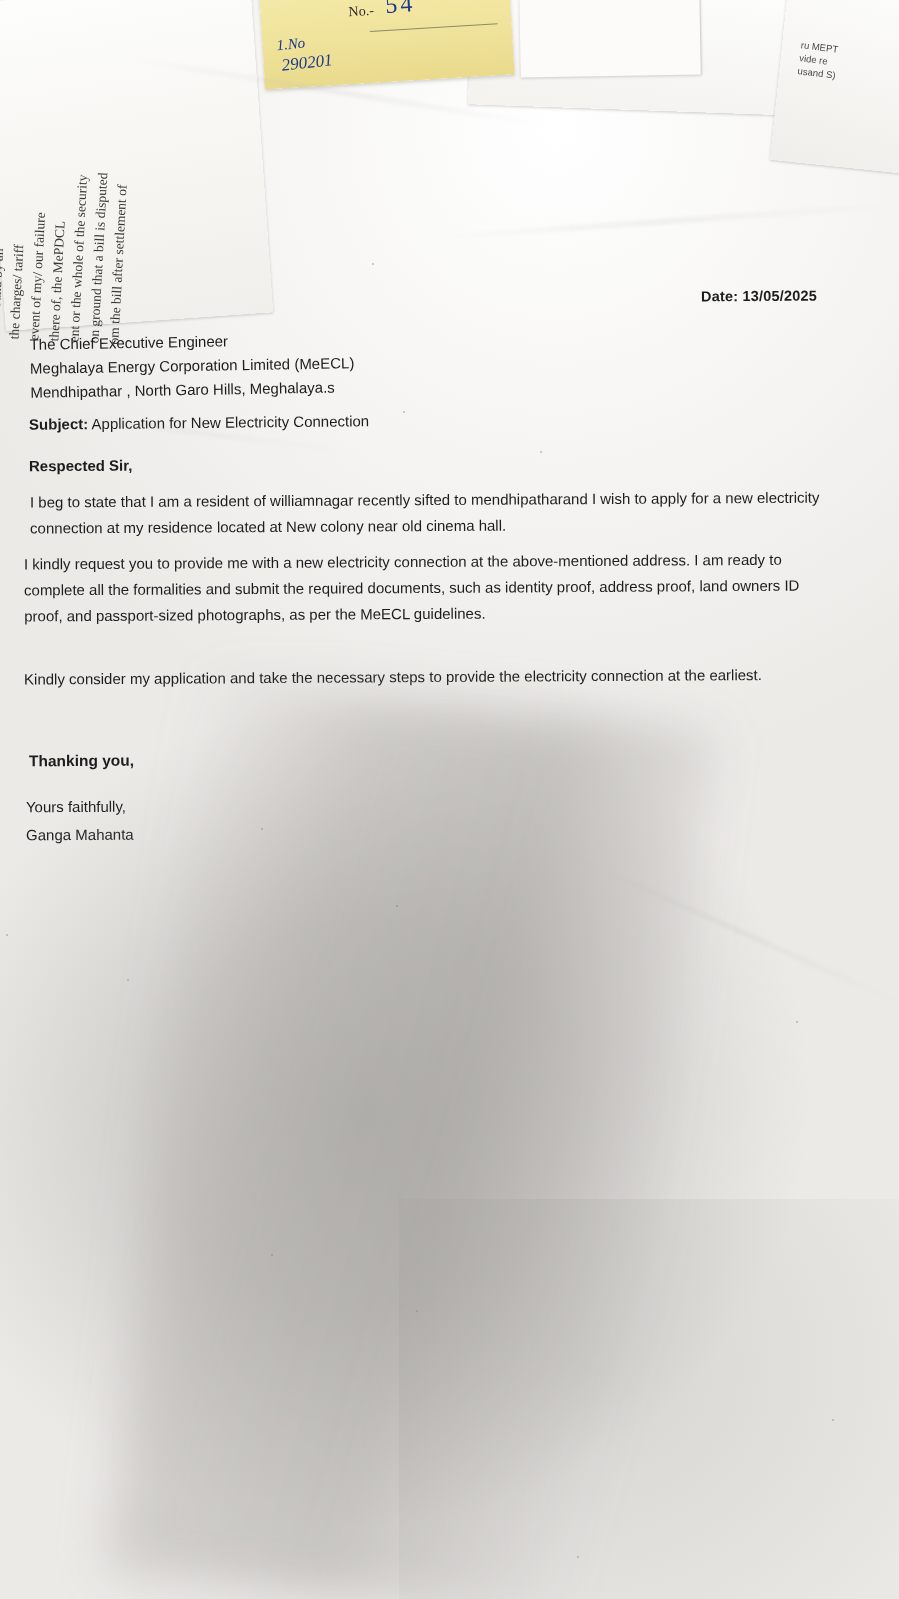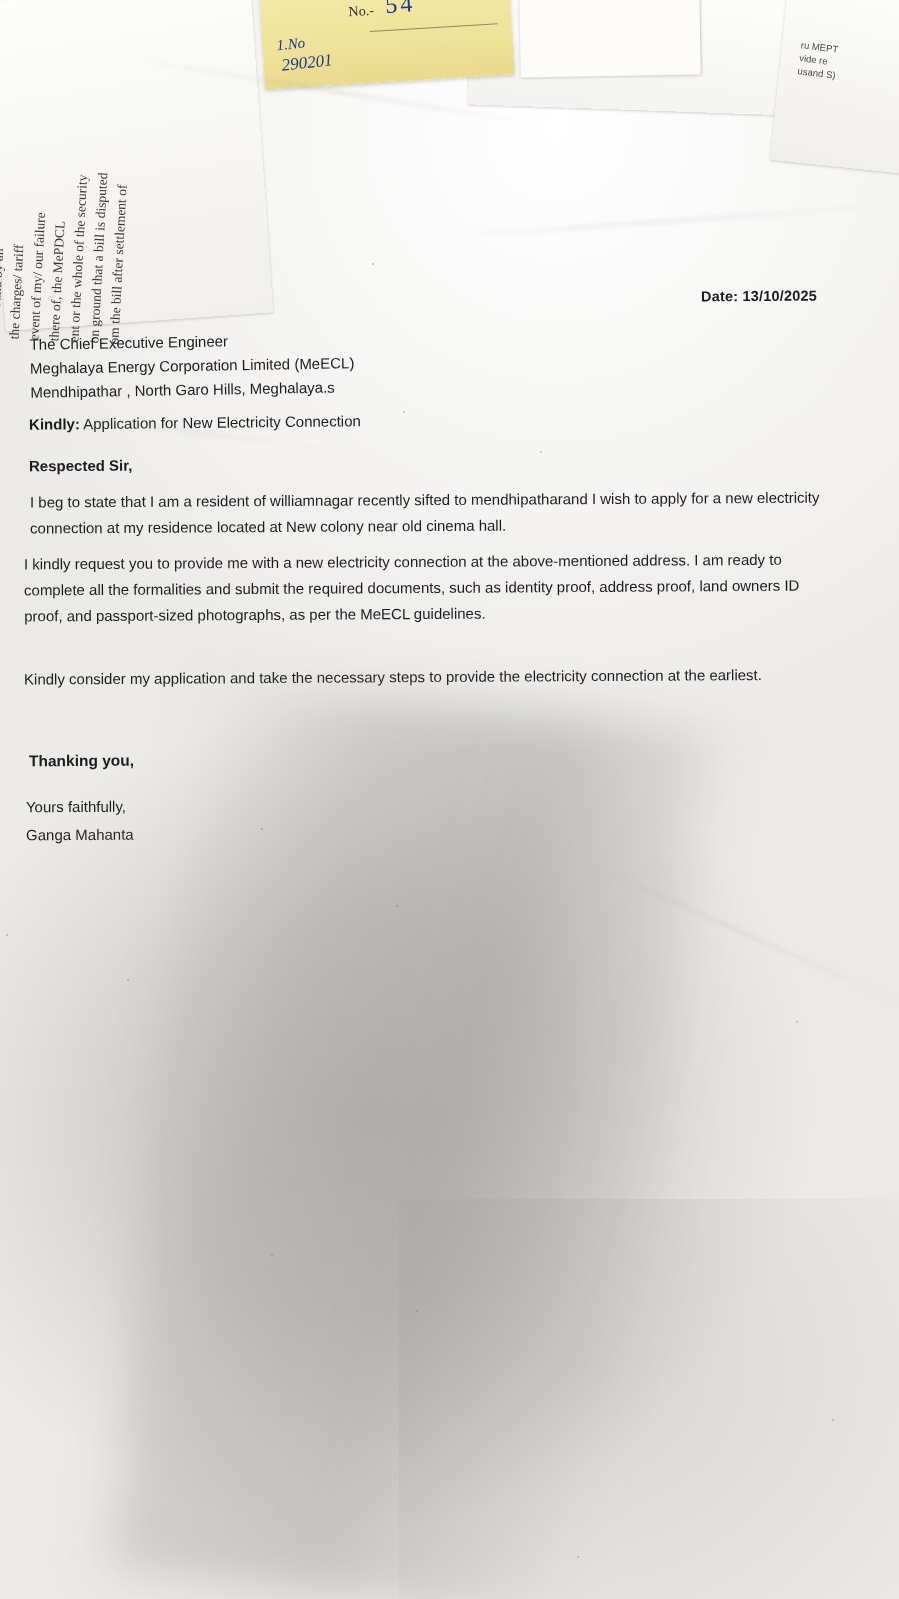--- a/index.html
+++ b/index.html
@@ -287,30 +287,30 @@
     <span class="rule"></span>
   </div>
 
   <div class="right-print">
     <div>ru  MEPT</div>
     <div>vide re</div>
     <div>usand  S)</div>
   </div>
 
   <div class="letter">
-    <div class="date">Date: 13/10/2025</div>
+    <div class="date">Date: 13/05/2025</div>
 
     <div class="addr">
       <div>The Chief Executive Engineer</div>
       <div>Meghalaya Energy Corporation Limited (MeECL)</div>
       <div>Mendhipathar , North Garo Hills, Meghalaya.s</div>
     </div>
 
     <div class="subject">
-      <b>Kindly:</b><span> Application for New Electricity Connection</span>
+      <b>Subject:</b><span> Application for New Electricity Connection</span>
     </div>
 
     <div class="salutation">Respected Sir,</div>
 
     <div class="para p1">I beg to state that I am a resident of williamnagar recently sifted to mendhipatharand I wish to apply for a new electricity connection at my residence located at New colony near old cinema hall.</div>
     <div class="para p2">I kindly request you to provide me with a new electricity connection at the above-mentioned address. I am ready to complete all the formalities and submit the required documents, such as identity proof, address proof, land owners ID proof, and passport-sized photographs, as per the MeECL guidelines.</div>
     <div class="para p3">Kindly consider my application and take the necessary steps to provide the electricity connection at the earliest.</div>
 
     <div class="thanks">Thanking you,</div>
 

